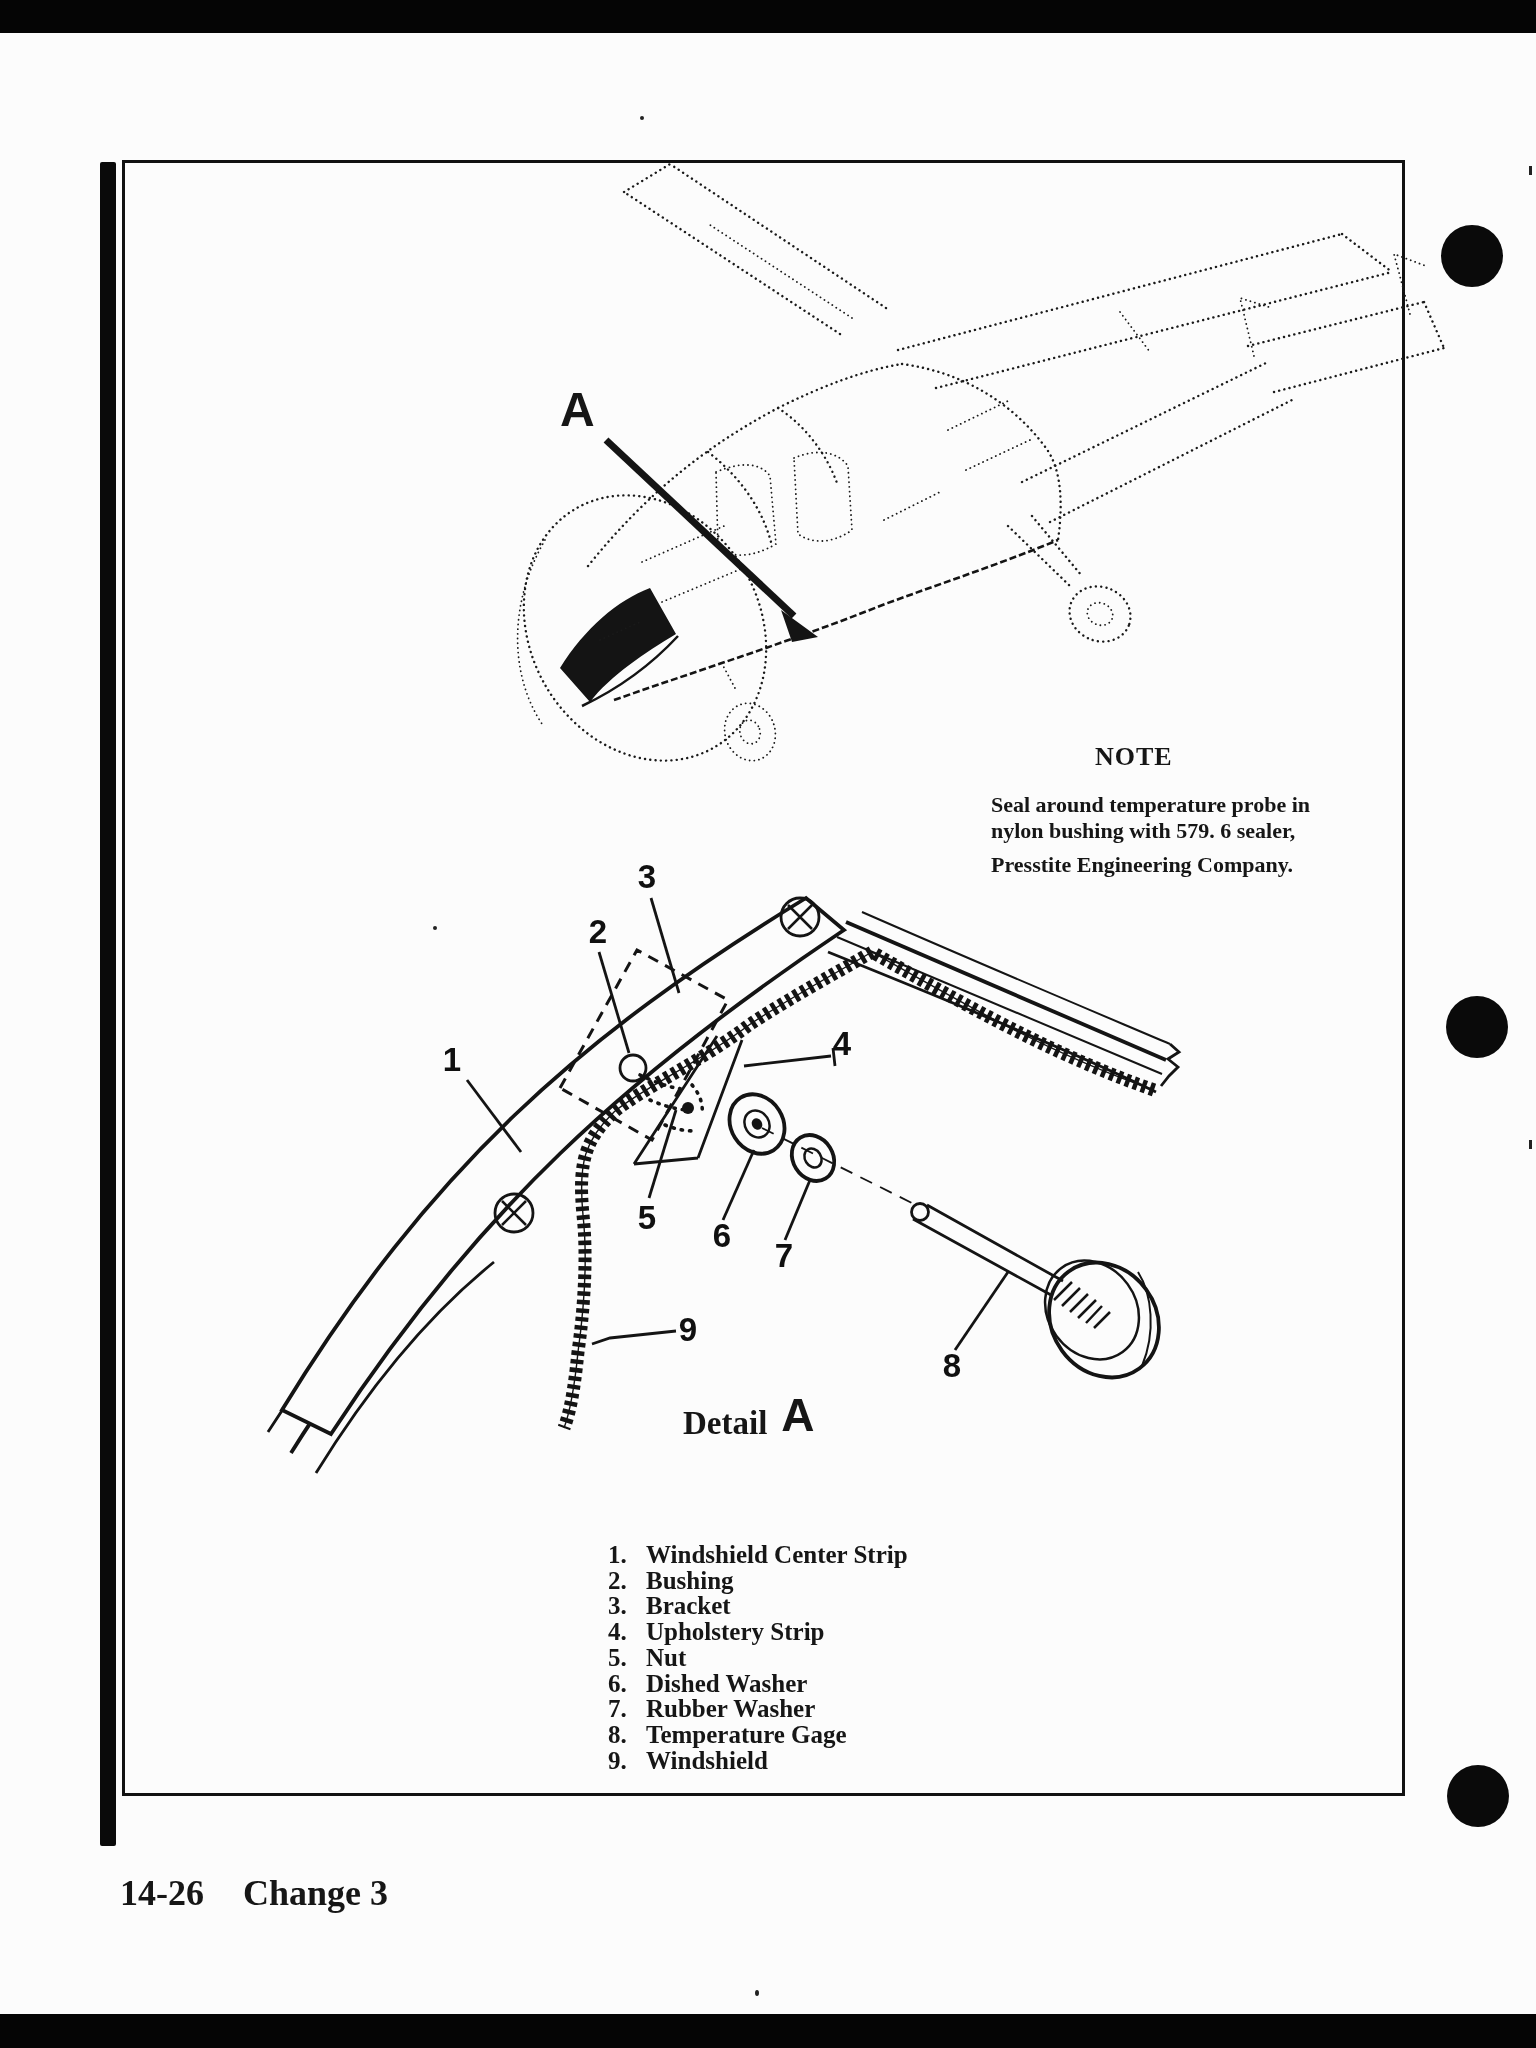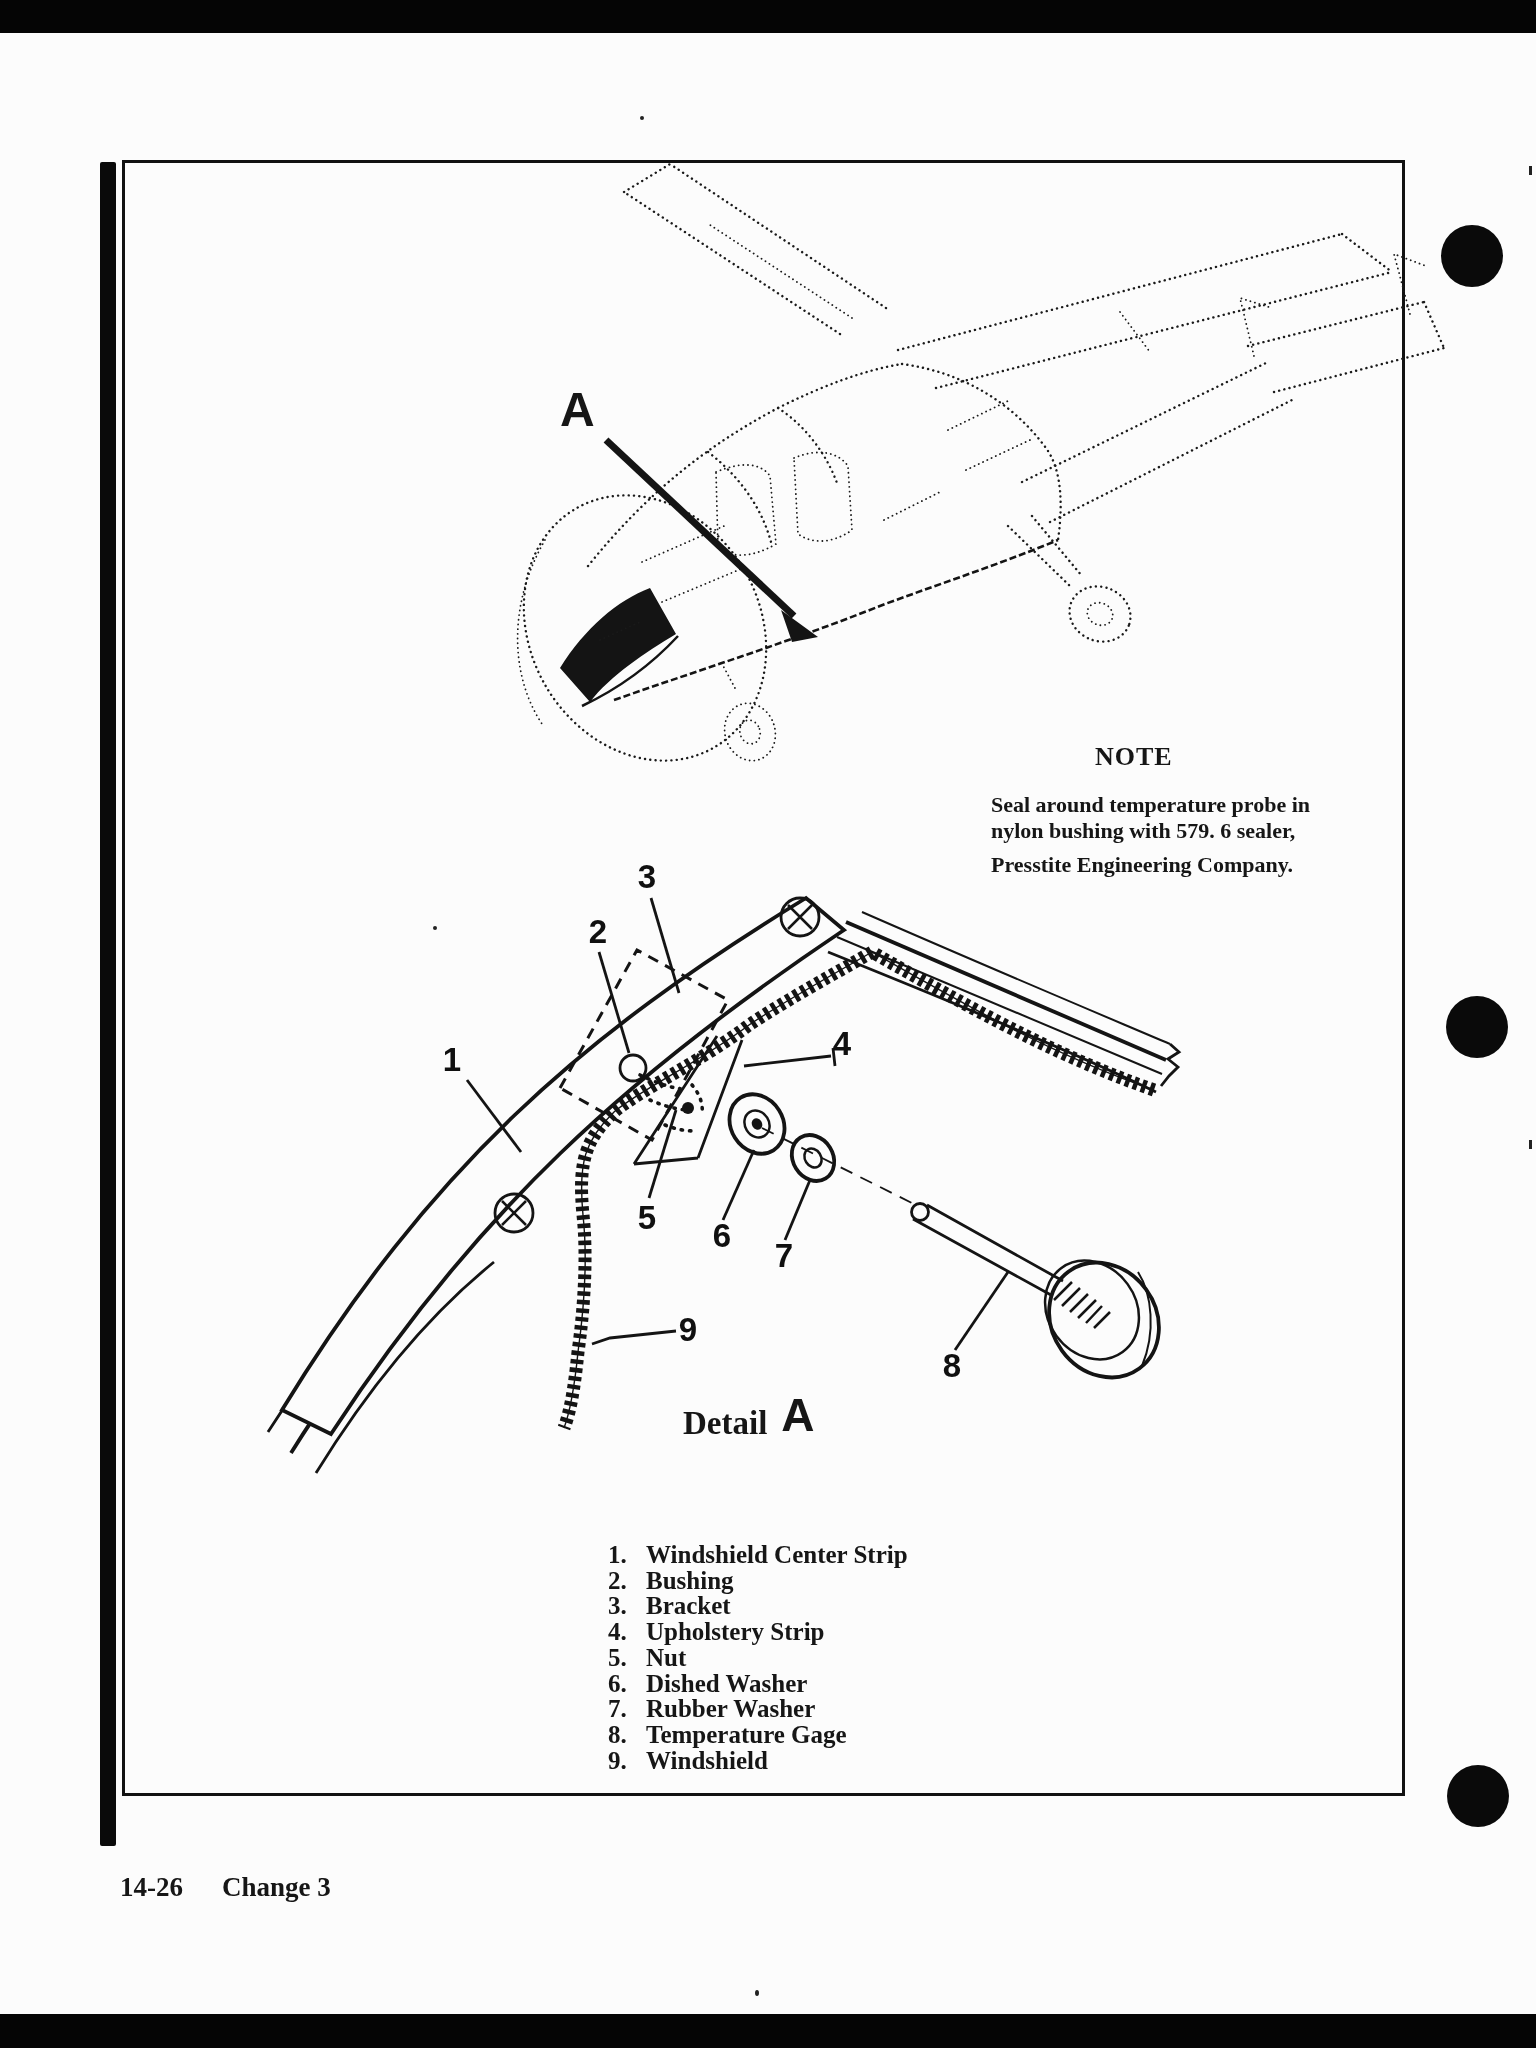--- a/index.html
+++ b/index.html
@@ -33,21 +33,21 @@
            font-family:"Liberation Sans", sans-serif;font-weight:bold;font-size:33px;color:#101010;}
   .pointer-a{font-family:"Liberation Sans", sans-serif;font-weight:bold;font-size:48px;}
   .detail-cap{position:absolute;left:683px;top:1396px;display:flex;align-items:flex-end;}
   .detail-cap .word{font-size:33px;font-weight:bold;}
   .detail-cap .letter{font-family:"Liberation Sans", sans-serif;font-weight:bold;font-size:46px;margin-left:14px;margin-top:-8px;}
   .parts{position:absolute;left:608px;top:1542px;}
   .part-row{display:flex;font-size:25px;font-weight:bold;line-height:25.7px;}
   .part-num{width:38px;}
   .caption-row{position:absolute;left:345px;top:1829px;display:flex;font-size:28px;font-weight:bold;}
   .caption-row .cap-title{margin-left:26px;}
-  .footer-row{position:absolute;left:120px;top:1872px;display:flex;font-size:27px;font-weight:bold;}
+  .footer-row{position:absolute;left:120px;top:1872px;display:flex;font-size:36px;font-weight:bold;}
   .footer-row .chg{margin-left:39px;}
   .speck{position:absolute;background:#222;}
 </style>
 </head>
 <body>
 
 <div class="page">
 
   <div class="bar top"></div>
   <div class="bar bottom"></div>

